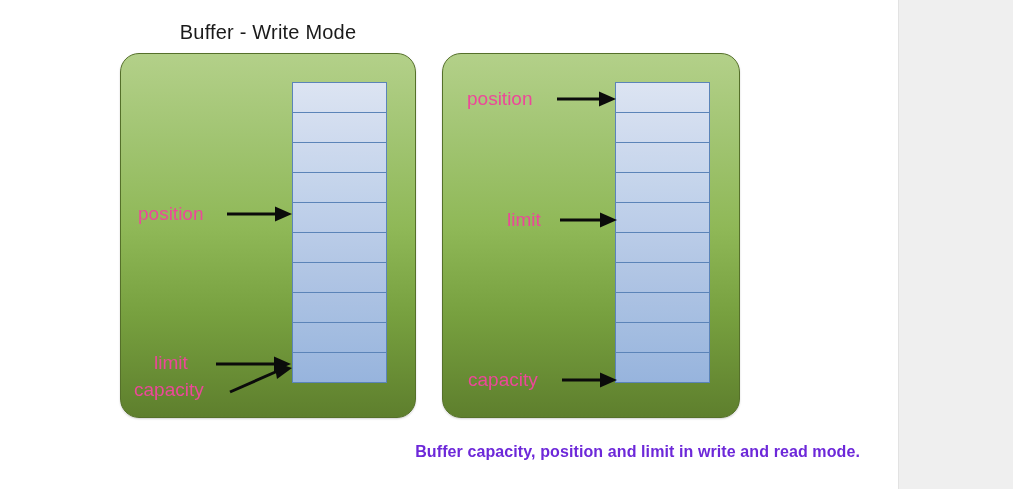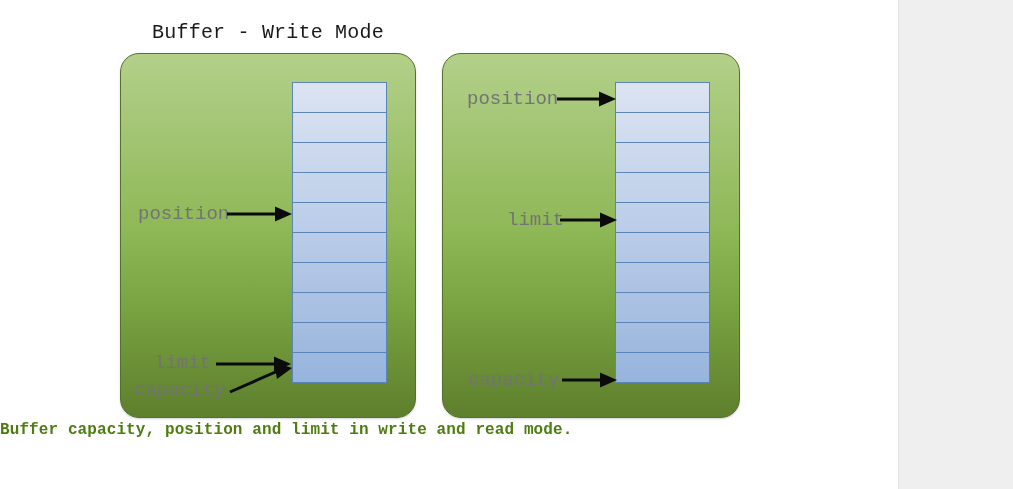--- a/index.html
+++ b/index.html
@@ -12,21 +12,20 @@
     background: #ffffff;
     font-family: "Liberation Sans", sans-serif;
     overflow: hidden;
     position: relative;
   }
 
   #root {
     position: relative;
     width: 1013px;
     height: 489px;
-    font-family: Liberation Mono, monospace;
   }
 
   
   .side-gutter {
     position: absolute;
     left: 898px;
     top: 0;
     width: 115px;
     height: 489px;
     background: #efefef;
@@ -84,40 +83,40 @@
     border: 1px solid #5b84b8;
     margin-top: -1px;
     box-sizing: border-box;
   }
   .cell:first-child { margin-top: 0; }
 
   
   .lbl {
     position: absolute;
     font-size: 19px;
-    color: #737373;
+    color: #ec4899;
     white-space: nowrap;
     font-weight: 400;
   }
 
   .arrow-svg {
     position: absolute;
     overflow: visible;
   }
 
   
   .caption {
     position: absolute;
     left: 0;
-    top: 421px;
+    top: 443px;
     width: 860px;
-    text-align: left;
+    text-align: right;
     font-size: 16px;
     font-weight: bold;
-    color: #4d7c0f;
+    color: #6d28d9;
     letter-spacing: 0.1px;
   }
 </style>
 </head>
 <body>
 
 <div id="root">
 
   <div class="figure">
 

